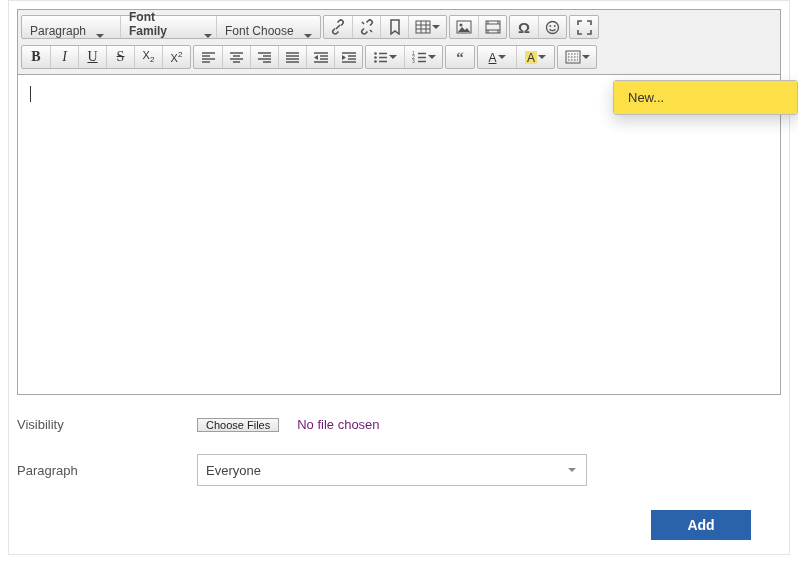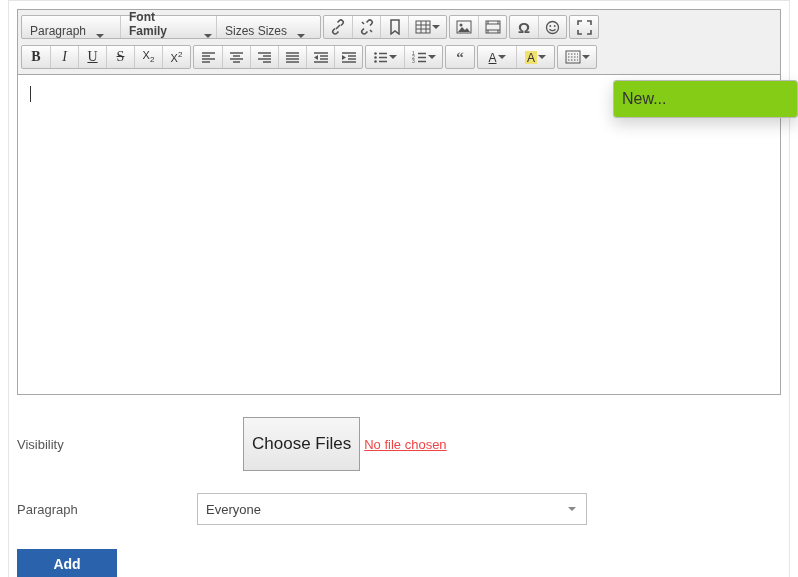--- a/index.html
+++ b/index.html
@@ -100,30 +100,28 @@
     margin-top: 22px;
   }
   .form-label {
     width: 180px;
     color: #555;
     font-size: 13px;
   }
   .file-btn {
     background: linear-gradient(#f6f6f6, #e6e6e6);
     border: 1px solid #9e9e9e;
-    padding: 16px 8px;
-    font-size: 17px;
+    padding: 0 8px;
+    font-size: 11px;
     cursor: pointer;
     color: #222;
-    margin-left: 46px;
   }
   .file-status {
-    margin-left: 4px;
-    color: #ef4444;
-    text-decoration: underline;
+    margin-left: 18px;
+    color: #701a75;
   }
   .max-size {
     margin-left: auto;
     color: #555;
     padding-right: 30px;
   }
   .select {
     width: 390px;
     height: 28px;
     border: 1px solid #c0c0c0;
@@ -136,20 +134,21 @@
   }
   .select .caret {
     position: absolute;
     right: 10px;
     top: 50%;
     margin-top: -2px;
     border-top-color: #888;
   }
   .buttons {
     display: flex;
+    justify-content: flex-end;
     gap: 10px;
     margin: 24px 30px 0 0;
   }
   .btn {
     min-width: 100px;
     height: 30px;
     font-size: 14px;
     font-weight: bold;
     border: none;
     color: #fff;
@@ -164,45 +163,45 @@
     top: 80px;
     width: 185px;
     background: #fff;
     border: 1px solid #bcbcbc;
     border-radius: 3px;
     box-shadow: 0 6px 16px rgba(0,0,0,0.18);
     overflow: hidden;
     z-index: 10;
   }
   .popup-item {
-    padding: 9px 8px;
-    background: #84cc16;
+    padding: 9px 14px;
+    background: #fde047;
     cursor: pointer;
     color: #333;
-    font-size: 16px;
+    font-size: 13px;
   }
 </style>
 </head>
 <body>
 
 <div class="panel">
   <div class="toolbar">
 
     <div class="tb-row">
       <div class="tb-group">
         <div class="tb-drop" style="width:98px;">
           <span>Paragraph</span>
           <span class="caret"></span>
         </div>
         <div class="tb-drop" style="width:96px;border-left:1px solid #ccc;font-weight:bold;">
           <span>Font Family</span>
           <span class="caret"></span>
         </div>
         <div class="tb-drop" style="width:104px;border-left:1px solid #ccc;">
-          <span>Sizes Sizes</span>
+          <span>Font Choose</span>
           <span class="caret"></span>
         </div>
       </div>
       <div class="tb-group">
         <div class="tb-btn">
           <svg width="16" height="16" viewBox="0 0 16 16">
               <path fill="none" stroke="#555" stroke-width="1.6" d="M6 10l4-4M5 9.5 3.5 11a2.3 2.3 0 0 0 3.3 3.3L8.5 12.5M11 6.5 12.5 5a2.3 2.3 0 0 0-3.3-3.3L7.5 3.5"></path>
             </svg>
         </div>
         <div class="tb-btn">

